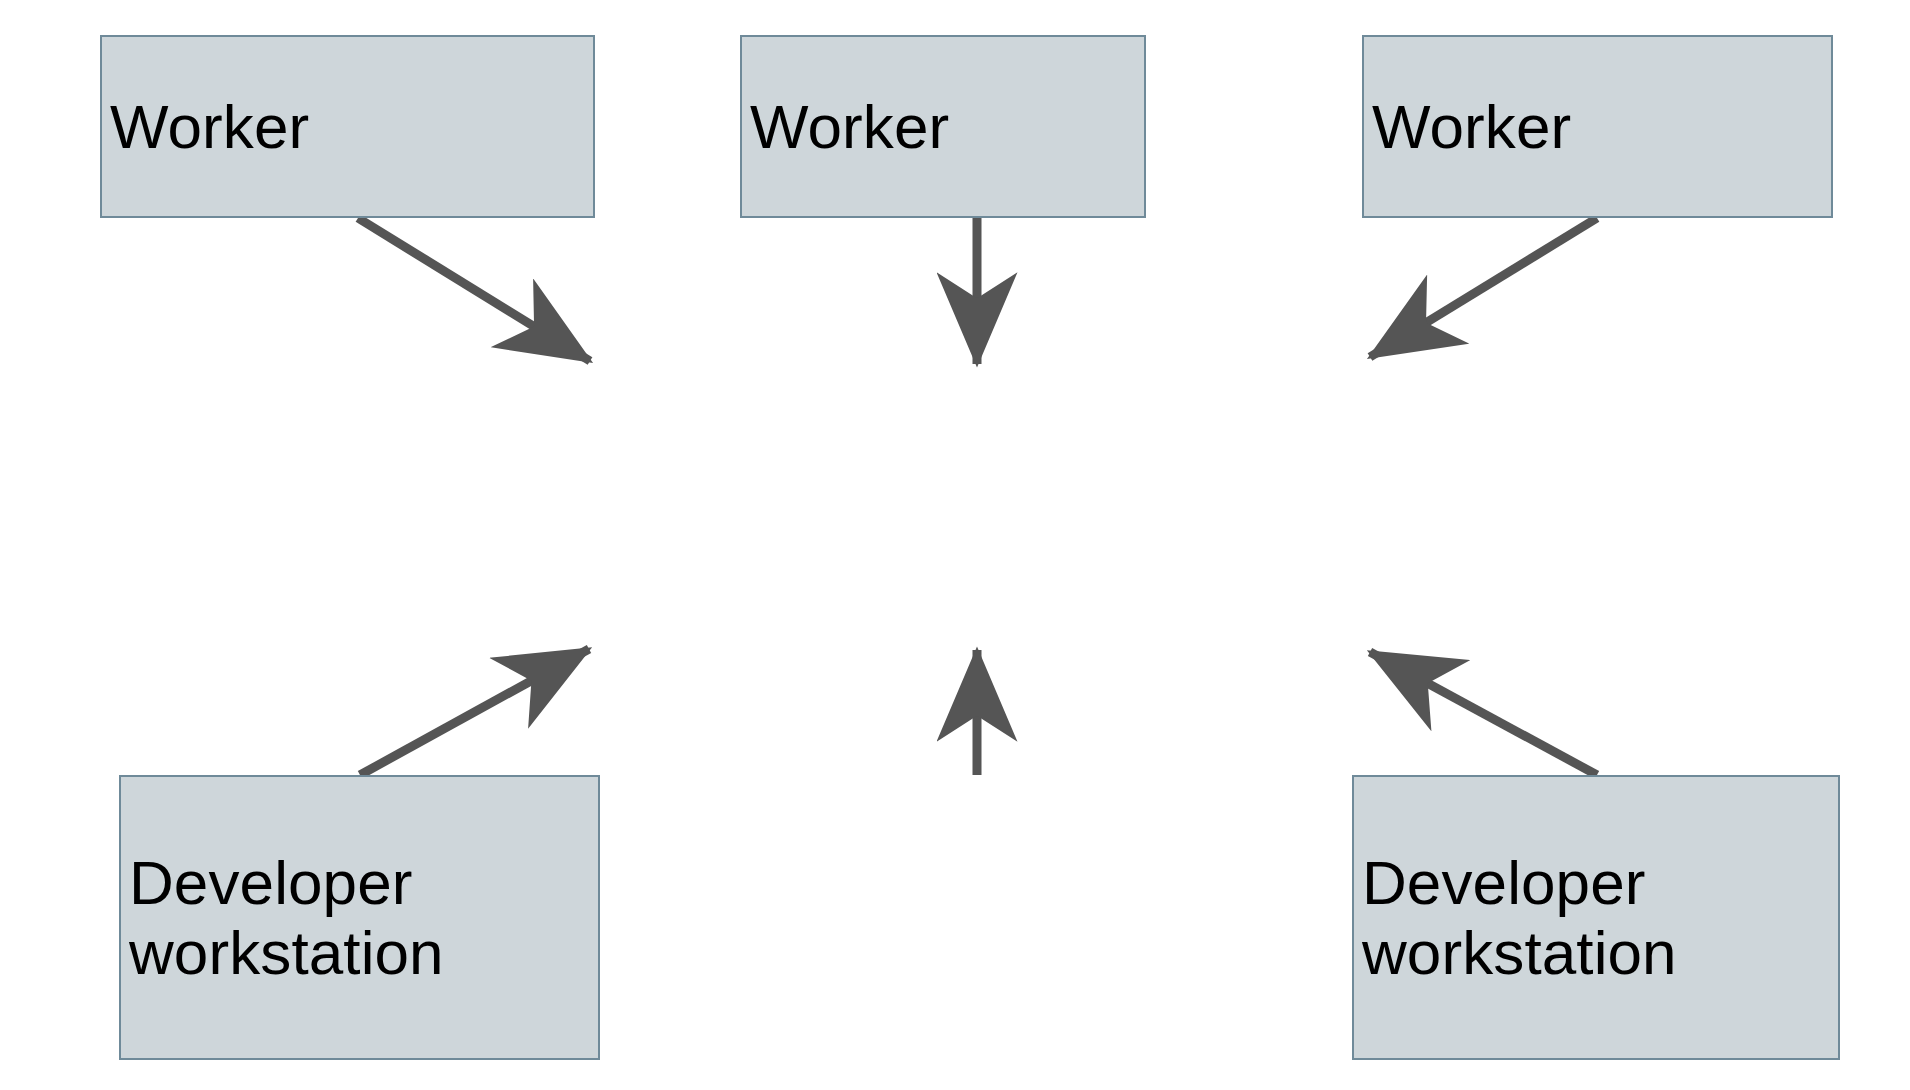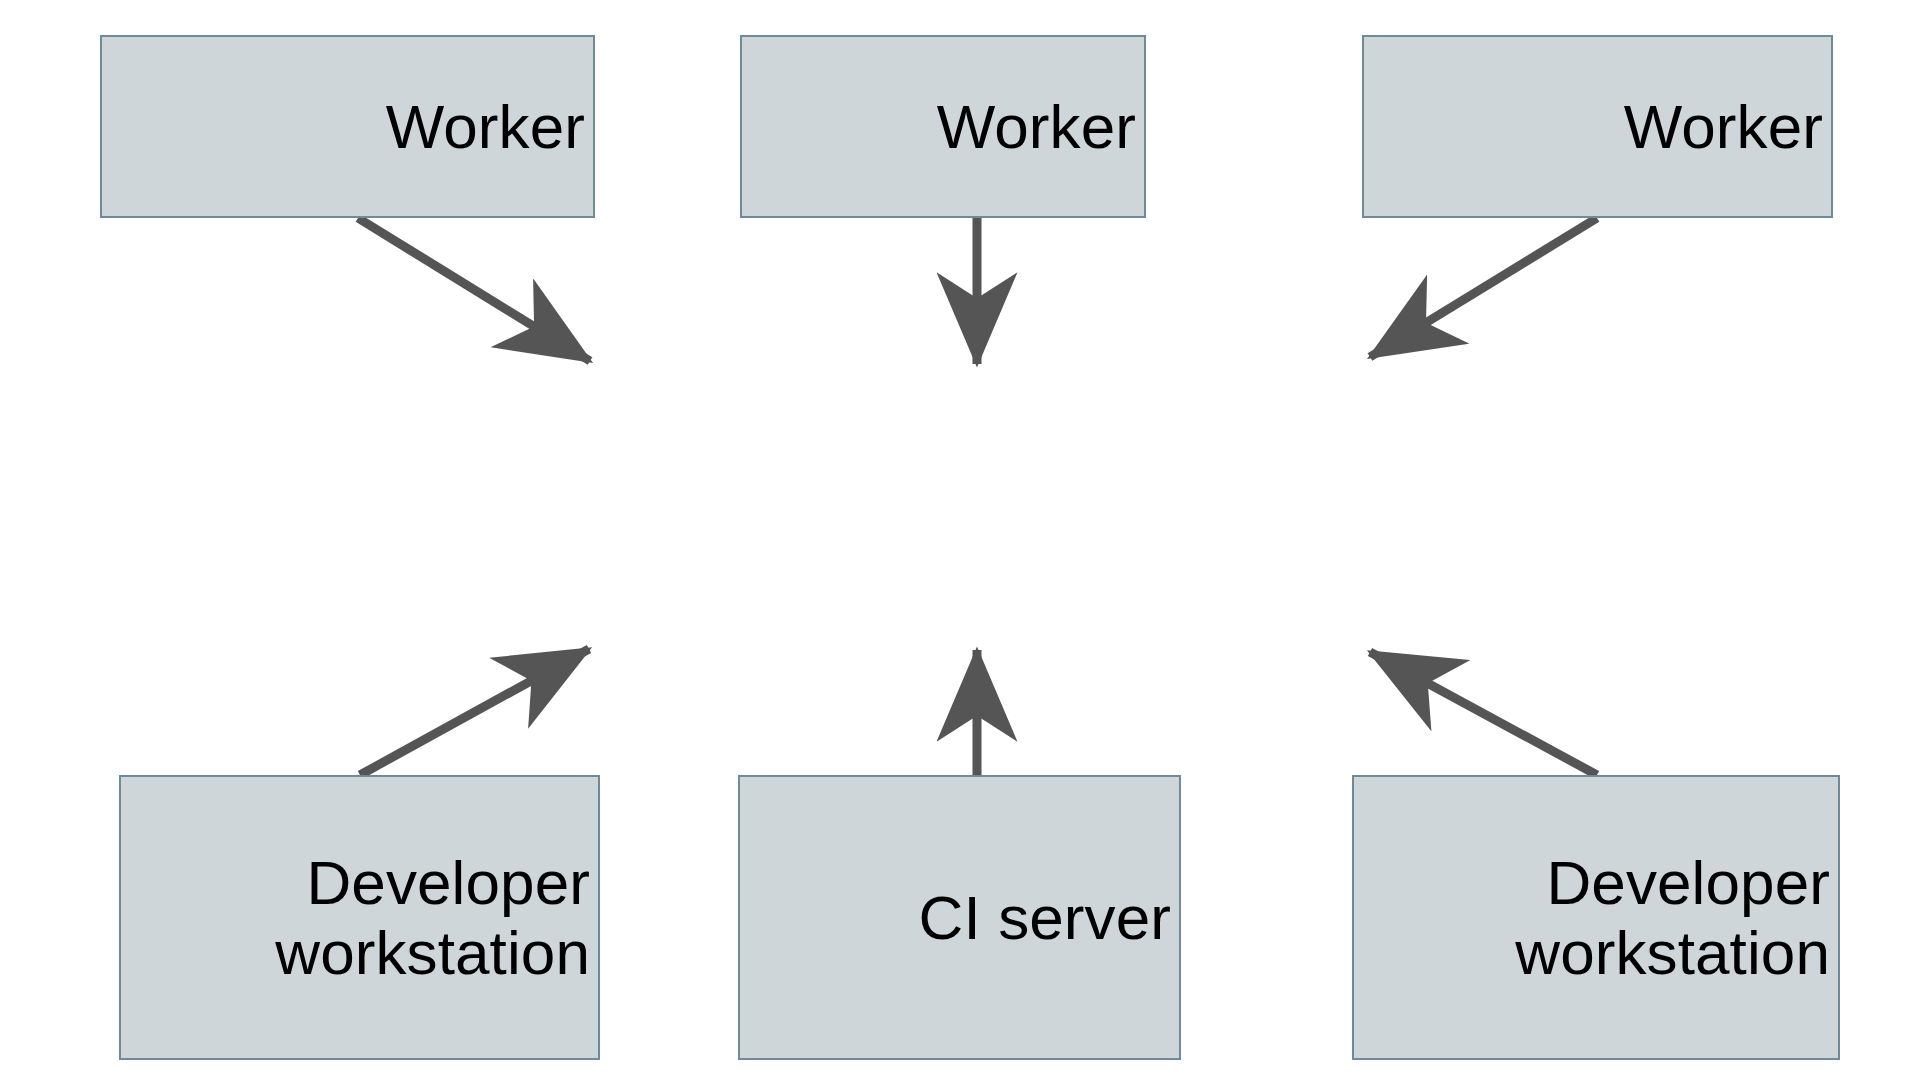--- a/index.html
+++ b/index.html
@@ -28,21 +28,21 @@
     pointer-events: none;
   }
   .node {
     position: absolute;
     box-sizing: border-box;
     background: #ced6da;
     border: 2px solid #6f8a99;
     display: flex;
     align-items: center;
     justify-content: center;
-    text-align: right;
+    text-align: left;
     color: #000000;
     line-height: 1.12;
     letter-spacing: 0.1px;
     white-space: pre-line;
     font-weight: 400;
   }
   .node-label {
     display: block;
     width: 100%;
     padding: 0 8px;
@@ -104,22 +104,19 @@
   <div class="node n-worker-3">
     <span class="node-label">Worker</span>
   </div>
 
 
   <div class="node n-devws-1">
     <span class="node-label">Developer
 workstation</span>
   </div>
 
-  <div class="node n-ci">
-    <span class="node-label">CI server</span>
-  </div>
 
   <div class="node n-devws-2">
     <span class="node-label">Developer
 workstation</span>
   </div>
 
 </div>
 
 </body></html>

